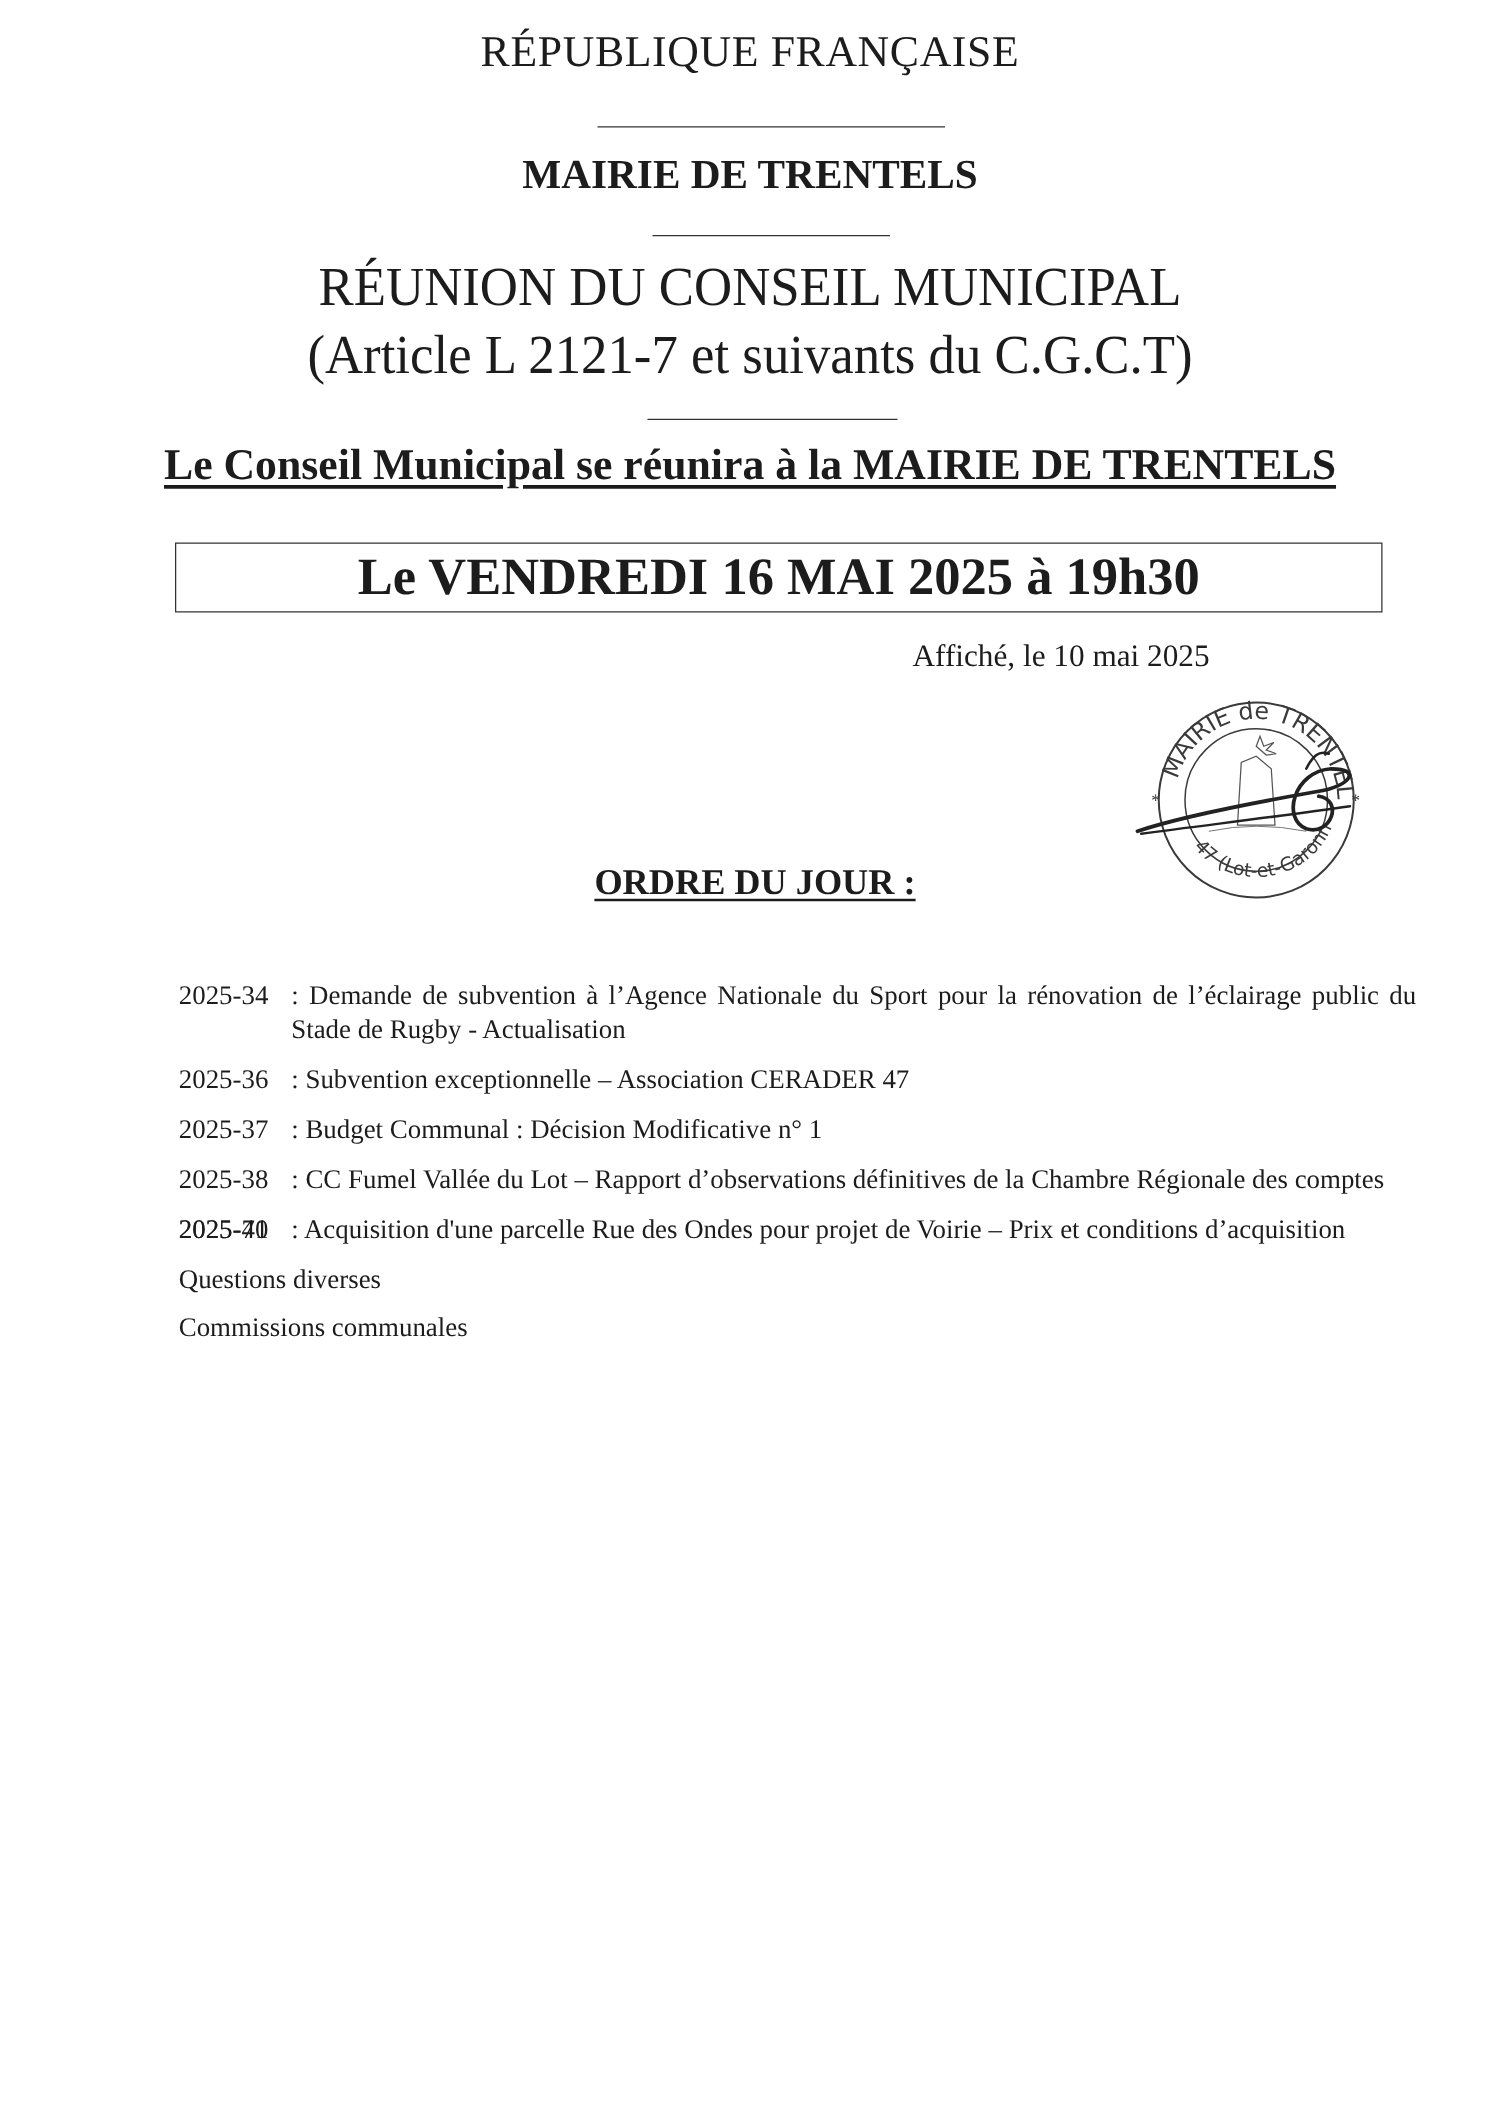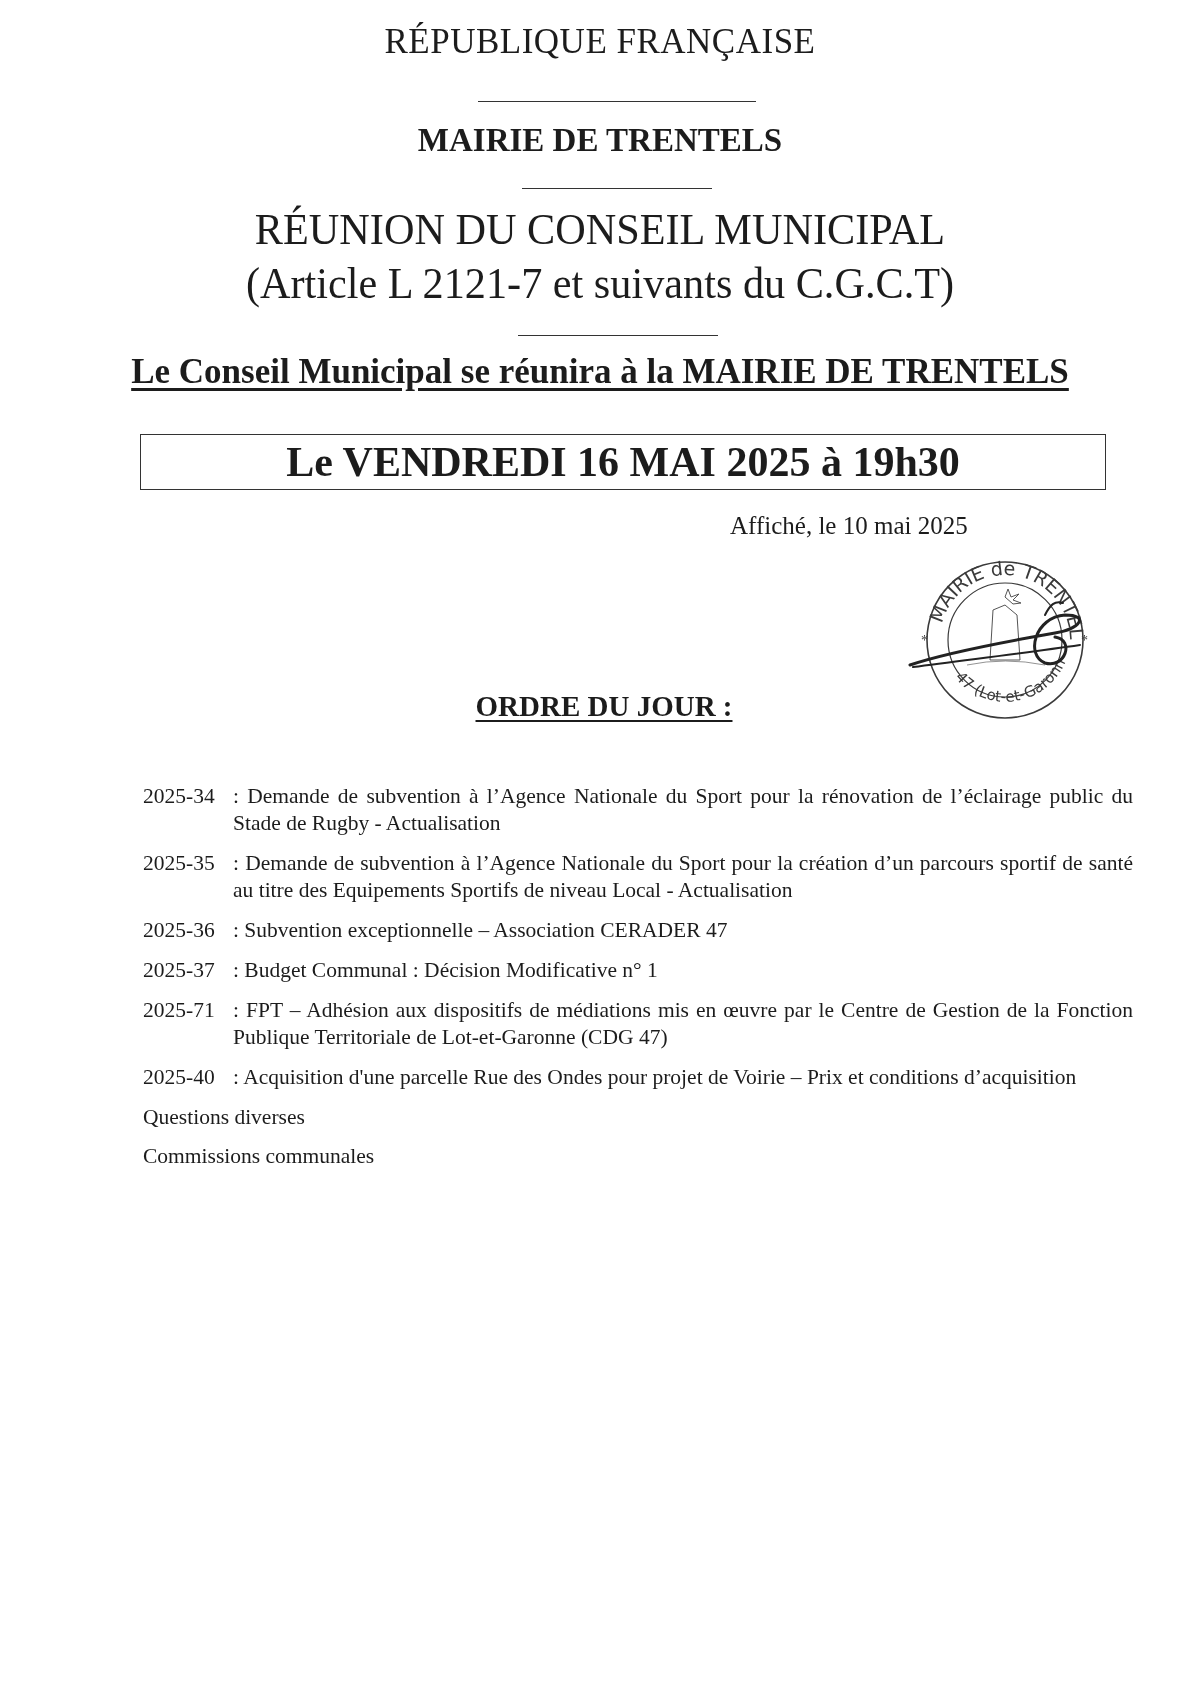--- a/index.html
+++ b/index.html
@@ -77,34 +77,33 @@
 <div class="center" id="odj">
   <span>ORDRE DU JOUR :</span>
 </div>
 
 <div class="agenda" style="top:783px;">
   <div class="item">
     <span class="num">2025-34</span>
     <span class="txt">: Demande de subvention à l’Agence Nationale du Sport pour la rénovation de l’éclairage public du Stade de Rugby - Actualisation</span>
   </div>
   <div class="item">
-    <span class="num">2025-35</span>
-    <span class="txt">: Demande de subvention à l’Agence Nationale du Sport pour la création d’un parcours sportif de santé au titre des Equipements Sportifs de niveau Local - Actualisation</span>
-  </div>
-  <div class="item">
     <span class="num">2025-36</span>
     <span class="txt">: Subvention exceptionnelle – Association CERADER 47</span>
   </div>
   <div class="item">
     <span class="num">2025-37</span>
     <span class="txt"> : Budget Communal : Décision Modificative n° 1</span>
   </div>
   <div class="item">
+    <span class="num">2025-38</span>
+    <span class="txt">: CC Fumel Vallée du Lot – Rapport d’observations définitives de la Chambre Régionale des comptes</span>
+  </div>
+  <div class="item">
     <span class="num">2025-71</span>
-    <span class="txt">: FPT – Adhésion aux dispositifs de médiations mis en œuvre par le Centre de Gestion de la Fonction Publique Territoriale de Lot-et-Garonne (CDG 47)</span>
   </div>
   <div class="item">
     <span class="num">2025-40</span>
     <span class="txt">: Acquisition d'une parcelle Rue des Ondes pour projet de Voirie – Prix et conditions d’acquisition</span>
   </div>
   <div class="plain">Questions diverses</div>
   <div class="plain">Commissions communales</div>
 </div>
 
 </body></html>

